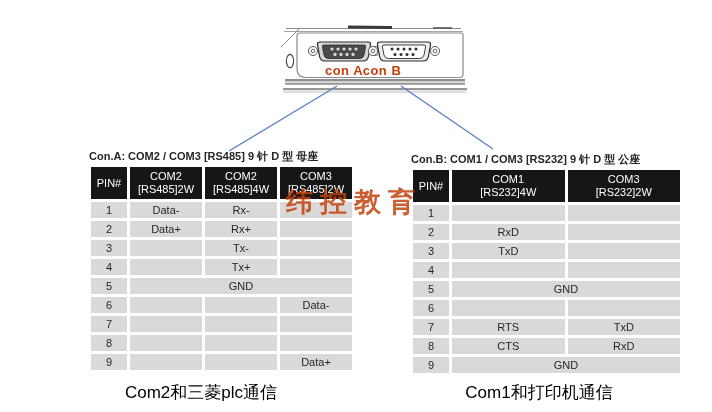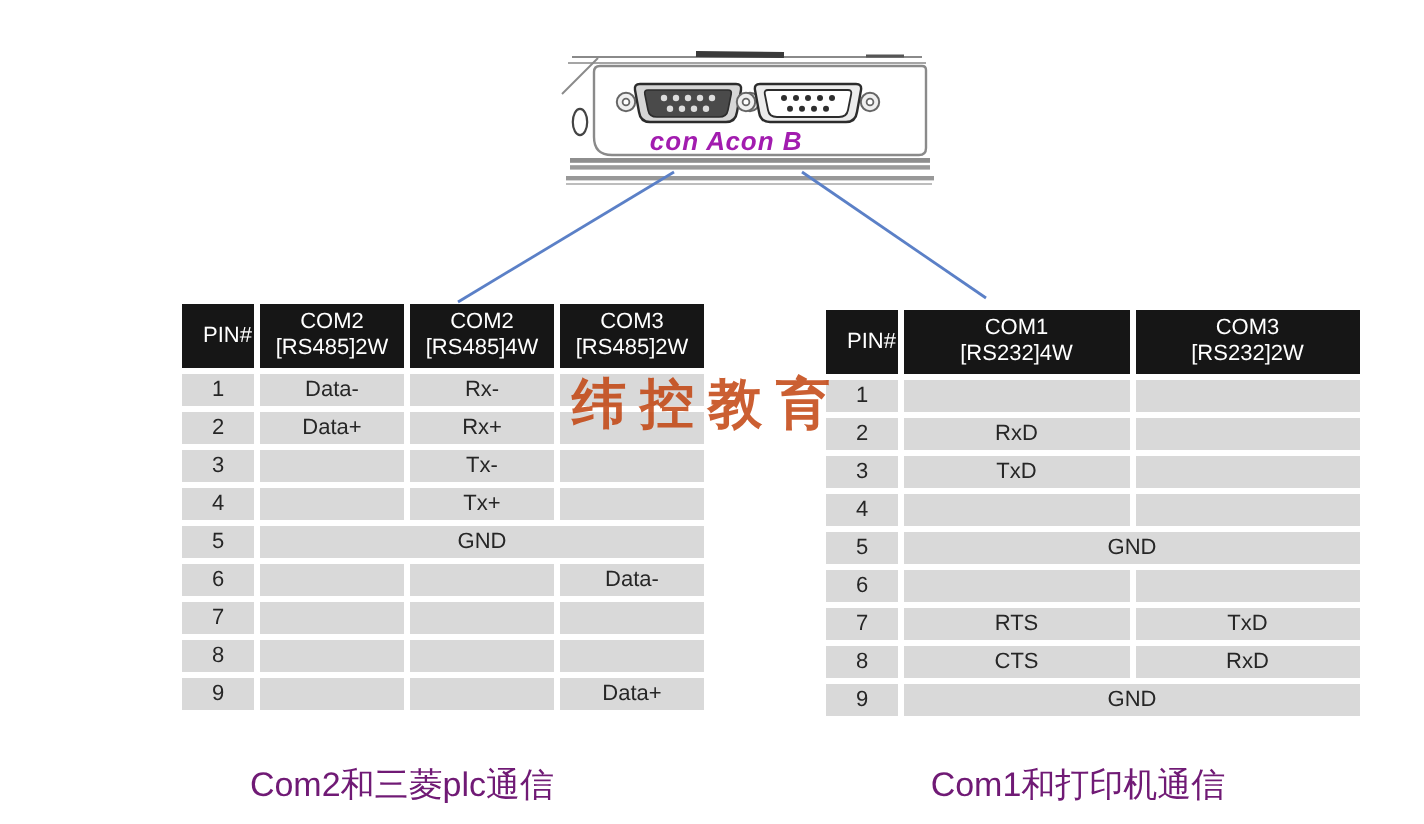--- a/index.html
+++ b/index.html
@@ -3,21 +3,21 @@
 <meta charset="utf-8">
 <style>
   html,body{margin:0;padding:0;}
   body{
     width:712px;height:412px;position:relative;background:#ffffff;
     font-family:"Liberation Sans","DejaVu Sans",sans-serif;overflow:hidden;
   }
   svg.device-art{position:absolute;left:0;top:0;pointer-events:none;}
   .con-label{
     position:absolute;width:52px;text-align:center;
-    font-size:13px;font-weight:600;color:#a21caf;letter-spacing:.5px;font-style:italic;
+    font-size:13px;font-weight:600;color:#c2410c;letter-spacing:.5px;
   }
   .con-label-a{left:318px;top:63px;}
   .con-label-b{left:356px;top:63px;}
 
   .block{position:absolute;}
   .block-a{left:88px;top:149px;}
   .block-b{left:410px;top:152px;}
 
   .tbl-title{
     font-size:11px;font-weight:bold;color:#262626;line-height:14px;
@@ -26,33 +26,33 @@
   table.pinout{
     border-collapse:separate;border-spacing:3px;table-layout:fixed;
   }
   .block-a table.pinout{width:267px;}
   .block-b table.pinout{width:273px;}
   table.pinout th{
     background:#161616;color:#ffffff;font-weight:normal;
     font-size:11px;line-height:13px;height:32px;text-align:center;
     white-space:pre-line;padding:0 1px;
   }
-  table.pinout th:first-child{width:34px;text-align:right;}
+  table.pinout th:first-child{width:34px;}
   table.pinout td{
     background:#d9d9d9;color:#262626;font-size:11px;height:16px;
     text-align:center;padding:0 2px;overflow:hidden;white-space:nowrap;
   }
   .watermark{
     position:absolute;left:286px;top:184px;z-index:5;
     font-size:27px;font-weight:bold;letter-spacing:7px;
     color:#c2410c;opacity:.84;white-space:nowrap;
   }
   .caption{
     position:absolute;top:381px;transform:translateX(-50%);
-    font-size:17px;color:#701a75;white-space:nowrap;
+    font-size:17px;color:#000000;white-space:nowrap;
   }
   .caption-a{left:201px;}
   .caption-b{left:539px;}
 </style>
 </head>
 <body>
 
 <svg class="device-art" width="712" height="412" viewBox="0 0 712 412">
 
   <line x1="286" y1="28.5" x2="461" y2="28.5" stroke="#8a8a8a" stroke-width="1"></line>
@@ -112,20 +112,21 @@
   <line x1="283" y1="92" x2="466" y2="92" stroke="#bdbdbd" stroke-width="1"></line>
 
   <line x1="337" y1="86" x2="229" y2="151" stroke="#5b80c7" stroke-width="1.4"></line>
   <line x1="401" y1="86" x2="493" y2="149" stroke="#5b80c7" stroke-width="1.4"></line>
 </svg>
 
 <div class="con-label con-label-a">con A</div>
 <div class="con-label con-label-b">con B</div>
 
 <div class="block block-a">
+  <div class="tbl-title">Con.A: COM2 / COM3 [RS485] 9 针 D 型 母座</div>
   <table class="pinout">
       <thead>
         <tr>
           <th>PIN#</th>
           <th>COM2
 [RS485]2W</th>
           <th>COM2
 [RS485]4W</th>
           <th>COM3
 [RS485]2W</th>
@@ -182,20 +183,21 @@
           <td>9</td>
           <td></td>
           <td></td>
           <td>Data+</td>
         </tr>
       </tbody>
     </table>
 </div>
 
 <div class="block block-b">
+  <div class="tbl-title">Con.B: COM1 / COM3 [RS232] 9 针 D 型 公座</div>
   <table class="pinout">
       <thead>
         <tr>
           <th>PIN#</th>
           <th>COM1
 [RS232]4W</th>
           <th>COM3
 [RS232]2W</th>
         </tr>
       </thead>

